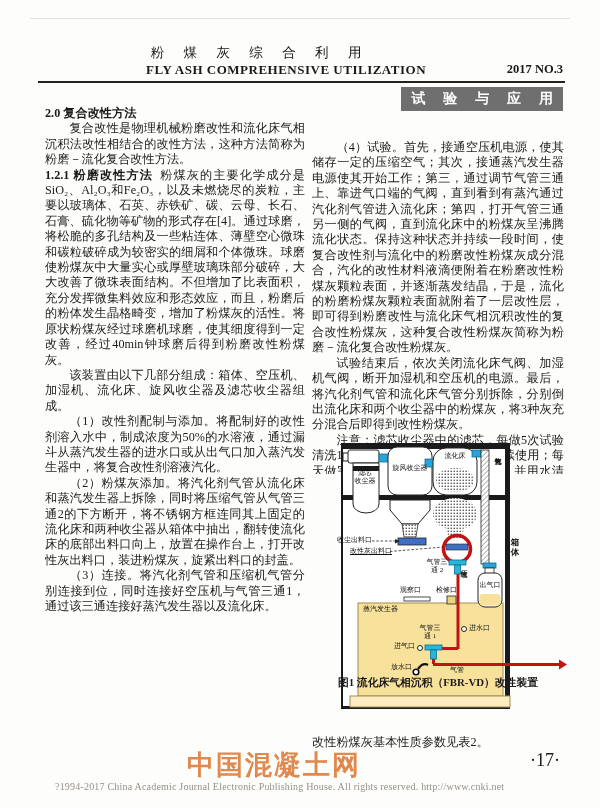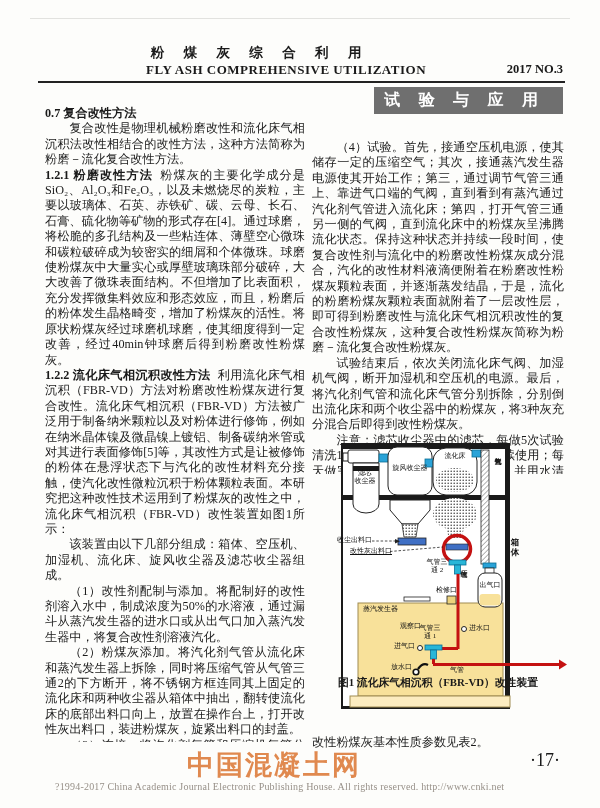--- a/index.html
+++ b/index.html
@@ -1,25 +1,25 @@
 <!DOCTYPE html>
 <html><head>
 <meta charset="utf-8">
 <style>
   html,body{margin:0;padding:0;background:#e9e9e6;}
   .page{position:relative;width:600px;height:808px;background:#fdfdfb;margin:0 auto;overflow:hidden;
         font-family:"Liberation Serif","DejaVu Serif",serif;color:#1a1a1a;}
   .abs{position:absolute;}
   
-  .title-cn{top:44px;left:0;width:520px;text-align:center;font-size:13.5px;font-weight:bold;letter-spacing:8px;}
+  .title-cn{top:44px;left:0;width:520px;text-align:center;font-size:13.5px;font-weight:normal;letter-spacing:8px;}
   .title-en{top:62px;left:0;width:572px;text-align:center;font-size:13px;font-weight:bold;letter-spacing:.5px;}
   .issue{top:62px;right:37px;font-size:12.5px;font-weight:bold;}
   .rule{top:81px;left:38px;width:527px;height:2px;background:#222;}
-  .badge{top:87px;right:37px;background:#6f6f6f;color:#fff;font-size:16px;font-weight:bold;
-         letter-spacing:7px;padding:3px 18px 3px 10px;font-family:"Liberation Sans","DejaVu Sans",sans-serif;}
+  .badge{top:87px;right:37px;background:#6f6f6f;color:#fff;font-size:14px;font-weight:bold;
+         letter-spacing:7px;padding:3px 3px 3px 10px;font-family:"Liberation Sans","DejaVu Sans",sans-serif;}
   .scanline{top:18px;left:30px;width:540px;height:1px;background:#e2e2df;}
   
   .col{font-size:12.2px;line-height:15.4px;text-align:justify;overflow:hidden;}
   .col-left{top:106px;left:45px;width:260px;height:636px;}
   .col-right{top:106px;left:312px;width:252px;height:334px;margin-top:34px;}
   .col p{margin:0;text-indent:2em;}
   .col p.h{font-weight:bold;text-indent:0;}
   .col p.noind{text-indent:0;}
   .runin{font-weight:bold;margin-right:7px;}
   .gap-top{margin-top:7px;}
@@ -43,24 +43,23 @@
 
   <div class="abs scanline"></div>
 
   <div class="abs title-cn">粉 煤 灰 综 合 利 用</div>
   <div class="abs title-en">FLY ASH COMPREHENSIVE UTILIZATION</div>
   <div class="abs issue">2017  NO.3</div>
   <div class="abs rule"></div>
   <div class="abs badge">试 验 与 应 用</div>
 
   <div class="abs col col-left">
-    <p class="h">0.7  复合改性方法</p>
+    <p class="h">2.0  复合改性方法</p>
     <p>复合改性是物理机械粉磨改性和流化床气相沉积法改性相结合的改性方法，这种方法简称为粉磨－流化复合改性方法。</p>
     <p class="noind"><b class="runin">1.2.1  粉磨改性方法</b><span>粉煤灰的主要化学成分是SiO₂、Al₂O₃和Fe₂O₃，以及未燃烧尽的炭粒，主要以玻璃体、石英、赤铁矿、碳、云母、长石、石膏、硫化物等矿物的形式存在[4]。通过球磨，将松脆的多孔结构及一些粘连体、薄壁空心微珠和碳粒破碎成为较密实的细屑和个体微珠。球磨使粉煤灰中大量实心或厚壁玻璃珠部分破碎，大大改善了微珠表面结构。不但增加了比表面积，充分发挥微集料效应和形态效应，而且，粉磨后的粉体发生晶格畸变，增加了粉煤灰的活性。将原状粉煤灰经过球磨机球磨，使其细度得到一定改善，经过40min钟球磨后得到粉磨改性粉煤灰。</span></p>
-    <p class="noind"><b class="runin">1.2.2  流化床气相沉积改性方法</b><span>利用流化床气相沉积（FBR-VD）方法对粉磨改性粉煤灰进行复合改性。流化床气相沉积（FBR-VD）方法被广泛用于制备纳米颗粒以及对粉体进行修饰，例如在纳米晶体镍及微晶镍上镀铝、制备碳纳米管或对其进行表面修饰[5]等，其改性方式是让被修饰的粉体在悬浮状态下与汽化的改性材料充分接触，使汽化改性微粒沉积于粉体颗粒表面。本研究把这种改性技术运用到了粉煤灰的改性之中，流化床气相沉积（FBR-VD）改性装置如图1所示：</span></p>
     <p>该装置由以下几部分组成：箱体、空压机、加湿机、流化床、旋风收尘器及滤芯收尘器组成。</p>
     <p>（1）改性剂配制与添加。将配制好的改性剂溶入水中，制成浓度为50%的水溶液，通过漏斗从蒸汽发生器的进水口或从出气口加入蒸汽发生器中，将复合改性剂溶液汽化。</p>
     <p>（2）粉煤灰添加。将汽化剂气管从流化床和蒸汽发生器上拆除，同时将压缩气管从气管三通2的下方断开，将不锈钢方框连同其上固定的流化床和两种收尘器从箱体中抽出，翻转使流化床的底部出料口向上，放置在操作台上，打开改性灰出料口，装进粉煤灰，旋紧出料口的封盖。</p>
     <p>（3）连接。将汽化剂气管和压缩机气管分别连接到位，同时连接好空压机与气管三通1，通过该三通连接好蒸汽发生器以及流化床。</p>
   </div>
 
   <div class="abs col col-right">
     <p>（4）试验。首先，接通空压机电源，使其储存一定的压缩空气；其次，接通蒸汽发生器电源使其开始工作；第三，通过调节气管三通上、靠进气口端的气阀，直到看到有蒸汽通过汽化剂气管进入流化床；第四，打开气管三通另一侧的气阀，直到流化床中的粉煤灰呈沸腾流化状态。保持这种状态并持续一段时间，使复合改性剂与流化中的粉磨改性粉煤灰成分混合，汽化的改性材料液滴便附着在粉磨改性粉煤灰颗粒表面，并逐渐蒸发结晶，于是，流化的粉磨粉煤灰颗粒表面就附着了一层改性层，即可得到粉磨改性与流化床气相沉积改性的复合改性粉煤灰，这种复合改性粉煤灰简称为粉磨－流化复合改性粉煤灰。</p>
     <p>试验结束后，依次关闭流化床气阀、加湿机气阀，断开加湿机和空压机的电源。最后，将汽化剂气管和流化床气管分别拆除，分别倒出流化床和两个收尘器中的粉煤灰，将3种灰充分混合后即得到改性粉煤灰。</p>
     <p class="gap-top">注意：滤芯收尘器中的滤芯，每做5次试验清洗1次，可水洗后晾干或烘干后继续使用；每天做完试验后放干加湿机中的溶液，并用水清洗干净。</p>
@@ -144,21 +143,21 @@
     <div class="flabel center" style="left:76px;top:22px;width:44px;">旋风收尘器</div>
     <div class="flabel center" style="left:121px;top:10px;width:44px;">流化床</div>
     <div class="flabel vert" style="left:181px;top:9px;height:80px;">汽化剂气管</div>
     <div class="flabel vert boxlabel" style="left:199px;top:88px;height:48px;">箱体</div>
     <div class="flabel" style="left:25px;top:94px;">收尘出料口</div>
     <div class="flabel" style="left:38px;top:105px;text-decoration:underline;">改性灰出料口</div>
     <div class="flabel center" style="left:113px;top:116px;width:24px;">气管三
 通 2</div>
     <div class="flabel vert" style="left:147px;top:122px;height:36px;">压缩气管</div>
     <div class="flabel center" style="left:165px;top:139px;width:26px;">出气口</div>
-    <div class="flabel" style="left:88px;top:144px;margin-top:36px;">观察口</div>
+    <div class="flabel" style="left:88px;top:144px;">观察口</div>
     <div class="flabel" style="left:124px;top:144px;">检修口</div>
     <div class="flabel" style="left:51px;top:163px;">蒸汽发生器</div>
     <div class="flabel center" style="left:106px;top:182px;width:24px;">气管三
 通 1</div>
     <div class="flabel" style="left:82px;top:200px;">进气口</div>
     <div class="flabel" style="left:157px;top:182px;">进水口</div>
     <div class="flabel" style="left:79px;top:221px;">放水口</div>
     <div class="flabel" style="left:138px;top:224px;">气管</div>
   </div>
 

